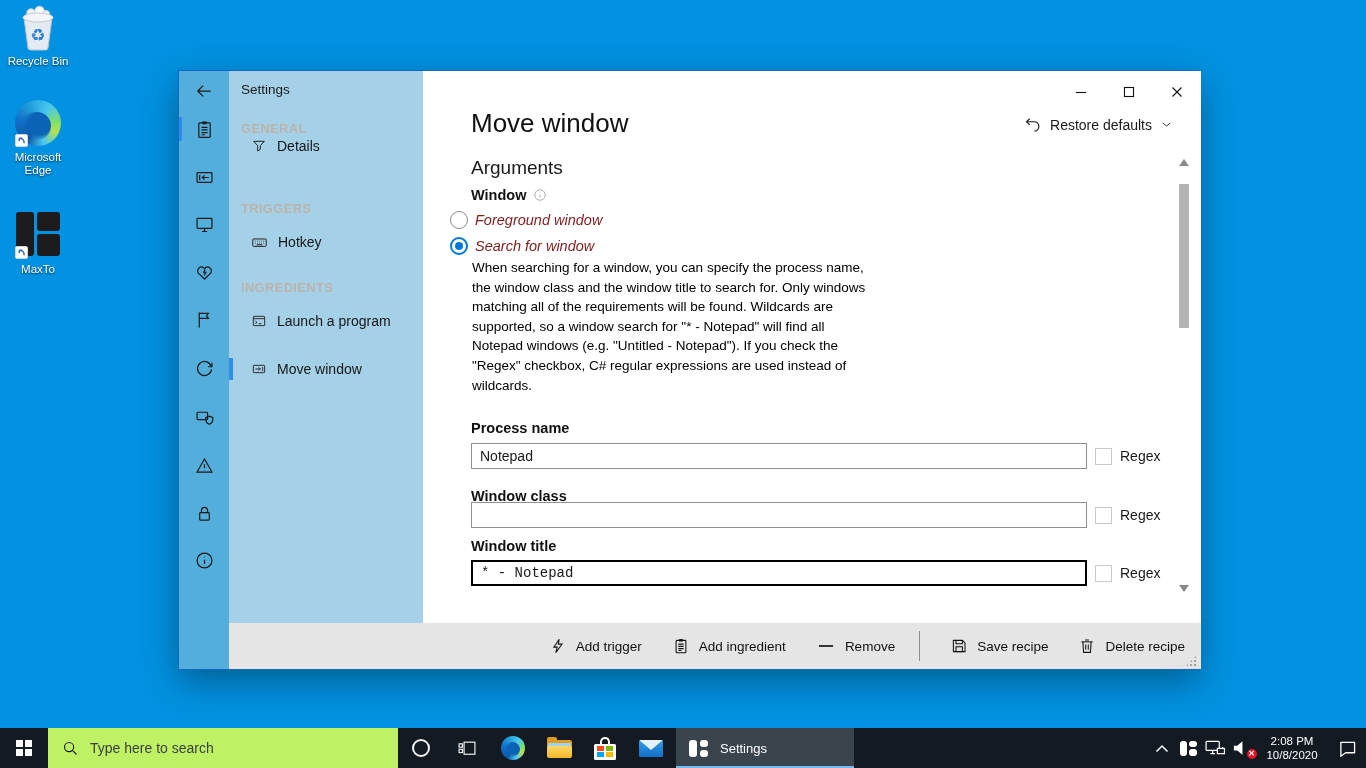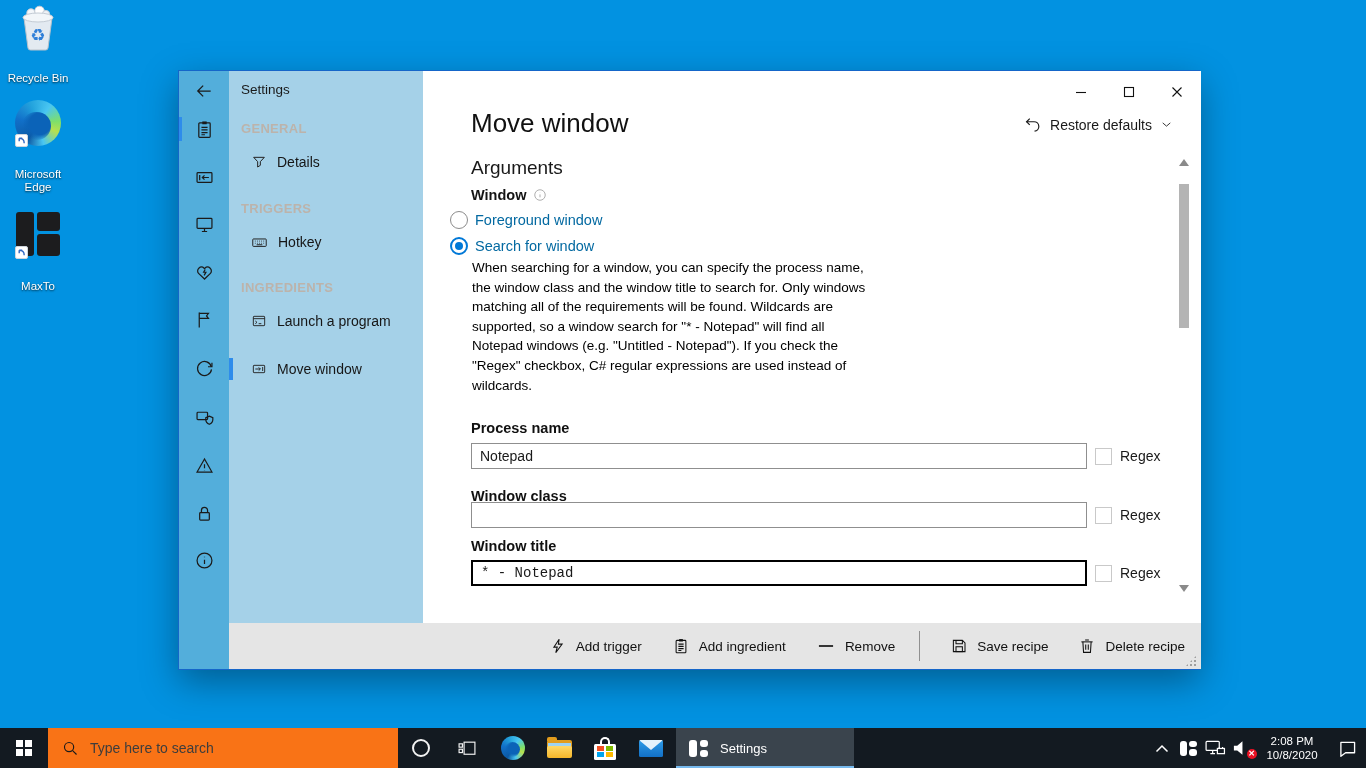--- a/index.html
+++ b/index.html
@@ -2,21 +2,21 @@
 <html><head>
 <meta charset="utf-8">
 <style>
   * { margin:0; padding:0; box-sizing:border-box; }
   html,body { width:1366px; height:768px; overflow:hidden; }
   body { background:#0292e1; font-family:"Liberation Sans",sans-serif; color:#191919; position:relative; }
 
   
   .dicon { position:absolute; left:0; width:76px; text-align:center; color:#fff; cursor:default; }
   .dicon .box { width:48px; height:48px; margin:0 auto; position:relative; }
-  .dicon .lbl { font-size:11.5px; line-height:13px; margin-top:20px; text-shadow:0 1px 2px rgba(0,0,0,.75); }
+  .dicon .lbl { font-size:11.5px; line-height:13px; margin-top:3px; text-shadow:0 1px 2px rgba(0,0,0,.75); }
   .shortcut { position:absolute; left:1px; bottom:1px; width:13px; height:13px; background:#fff; border-radius:2px; border:1px solid #cfd6de; }
   .edge-ball { border-radius:50%;
     background: conic-gradient(from 210deg at 50% 50%, #0c59a4 0deg, #1170c9 70deg, #23a3dd 130deg, #49c6f2 185deg, #7ddf6b 235deg, #b7e04e 265deg, #49c6f2 315deg, #0c59a4 360deg);
     position:relative; overflow:hidden; }
   .edge-ball::after { content:""; position:absolute; left:16%; top:26%; width:62%; height:62%; border-radius:50%;
     background:radial-gradient(circle at 62% 42%, #0b63b8 0 45%, rgba(11,99,184,0) 72%); }
   .maxto-grid { display:grid; grid-template-columns:42% 1fr; grid-template-rows:44% 1fr; gap:3px; width:100%; height:100%; }
   .maxto-grid .pl { grid-row:1/3; border-radius:3px; }
   .maxto-grid .pt, .maxto-grid .pb { border-radius:3px; }
   .maxto-dark .pl,.maxto-dark .pt,.maxto-dark .pb { background:#1c1c1e; }
@@ -34,21 +34,21 @@
   .pitem { position:absolute; left:0; width:194px; height:30px; display:flex; align-items:center; gap:10px; padding-left:22px; font-size:14px; color:#161616; }
   .pitem.sel::before { content:""; position:absolute; left:0; top:4px; width:4px; height:22px; background:#2e8ceb; }
 
   .content { position:absolute; left:244px; top:0; width:778px; height:552px; background:#fff; }
   .win-controls { position:absolute; top:8px; right:2px; display:flex; gap:4px; }
   .wc { width:44px; height:26px; display:flex; align-items:center; justify-content:center; color:#111; }
   .page-title { position:absolute; left:48px; top:36px; font-size:26px; line-height:32px; font-weight:300; color:#111; }
   .restore { position:absolute; top:44px; right:28px; display:flex; align-items:center; gap:8px; font-size:14px; color:#191919; }
   .section-title { position:absolute; left:48px; top:86px; font-size:19px; color:#191919; }
   .group-label { position:absolute; left:48px; top:116px; display:flex; align-items:center; gap:7px; font-size:14.5px; font-weight:700; color:#141414; }
-  .radio-row { position:absolute; left:27px; display:flex; align-items:center; gap:7px; font-size:14.5px; color:#0369a1; }
+  .radio-row { position:absolute; left:27px; display:flex; align-items:center; gap:7px; font-size:14.5px; color:#7f1d1d;font-style:italic; }
   .radio { width:18px; height:18px; border-radius:50%; border:1px solid #8c8c8c; background:#fff; position:relative; flex:0 0 auto; }
   .radio.on { border:2px solid #0078d7; }
   .radio.on::after { content:""; position:absolute; left:50%; top:50%; width:8px; height:8px; margin:-4px 0 0 -4px; border-radius:50%; background:#0078d7; }
   .desc { position:absolute; left:49px; top:187px; width:472px; font-size:13.5px; line-height:19.6px; color:#000000; white-space:pre-line; }
   .f-label { position:absolute; left:48px; font-size:14.5px; font-weight:600; color:#111; }
   .txt { position:absolute; left:48px; width:616px; height:26px; border:1px solid #8f8f8f; background:#fff; font-size:14px; padding:0 8px; color:#191919; font-family:inherit; outline:none; }
   .txt.focused { border:2px solid #000; }
   .cb { position:absolute; left:672px; width:17px; height:17px; border:1px solid #c9c9c9; background:#fff; }
   .cb-label { position:absolute; left:697px; font-size:14px; color:#191919; line-height:17px;text-align:center; }
   .sb-thumb { position:absolute; left:756px; top:113px; width:10px; height:144px; background:#b4b4b4; }
@@ -60,21 +60,21 @@
   .tb-sep { width:1px; height:30px; background:#909090; margin-left:24px; }
   .grip { position:absolute; right:2px; bottom:2px; width:12px; height:12px;
     background-image:radial-gradient(circle, #9f9f9f 1.1px, transparent 1.3px); background-size:4px 4px;
     clip-path:polygon(100% 0,100% 100%,0 100%); }
 
   
   .taskbar { position:absolute; left:0; bottom:0; width:1366px; height:40px; background:#131a21; display:flex; align-items:stretch; }
   .tb-start { width:48px; display:flex; align-items:center; justify-content:center; }
   .winlogo { width:16px; height:16px; display:grid; grid-template-columns:1fr 1fr; grid-template-rows:1fr 1fr; gap:2px; }
   .winlogo span { background:#fff; }
-  .tb-search { width:350px; background:#f97316; display:flex; align-items:center; gap:11px; padding-left:14px; }
+  .tb-search { width:350px; background:#bef264; display:flex; align-items:center; gap:11px; padding-left:14px; }
   .tb-search input { border:none; background:transparent; outline:none; font-family:inherit; font-size:14px; width:280px; color:#333; }
   .tb-search input::placeholder { color:#3d3d3d; opacity:1; }
   .tb-ic { width:46px; display:flex; align-items:center; justify-content:center; }
   .cortana-ring { width:18px; height:18px; border:2.2px solid #f2f2f2; border-radius:50%; }
   .folder-ico { position:relative; width:25px; height:19px; }
   .folder-ico .back { position:absolute; left:0; top:1px; width:25px; height:15px; background:#e29c1d; border-radius:2px; }
   .folder-ico .back::before { content:""; position:absolute; top:-3px; left:0; width:10px; height:4px; background:#e29c1d; border-radius:2px 2px 0 0; }
   .folder-ico .strip { position:absolute; left:1px; top:4px; width:23px; height:4px; background:#9fd3f2; }
   .folder-ico .front { position:absolute; left:0; bottom:0; width:25px; height:12px; background:linear-gradient(#ffd867,#f5b62a); border-radius:2px; }
   .store-ico { position:relative; width:22px; height:23px; }
@@ -207,21 +207,21 @@
       <svg viewBox="0 0 24 24" width="21" height="21" fill="none" stroke="#1b1b1b" stroke-width="1.4">
           <circle cx="12" cy="12" r="8.5"></circle>
           <path d="M12 11v5M12 7.8v.4"></path>
         </svg>
     </div>
   </div>
 
   <div class="panel">
     <div class="panel-h">Settings</div>
     <div class="grp" style="top:50px;">GENERAL</div>
-    <div class="pitem" style="top:76px;text-align:center;">
+    <div class="pitem" style="top:60px;text-align:center;">
       <svg viewBox="0 0 24 24" width="16" height="16" fill="none" stroke="#222" stroke-width="1.5">
           <path d="M4 5h16l-6 6.5V17l-4 2.5V11.5z"></path>
         </svg>
       <span>Details</span>
     </div>
     <div class="grp" style="top:130px;">TRIGGERS</div>
     <div class="pitem" style="top:156px;">
       <svg viewBox="0 0 24 24" width="17" height="17" fill="none" stroke="#222" stroke-width="1.4">
           <rect x="2.5" y="7" width="19" height="10.5" rx="1"></rect>
           <path d="M5.5 10h1M8.5 10h1M11.5 10h1M14.5 10h1M17.5 10h1M5.5 13h1M8.5 13h1M11.5 13h1M14.5 13h1M17.5 13h1M8 15.2h8"></path>

